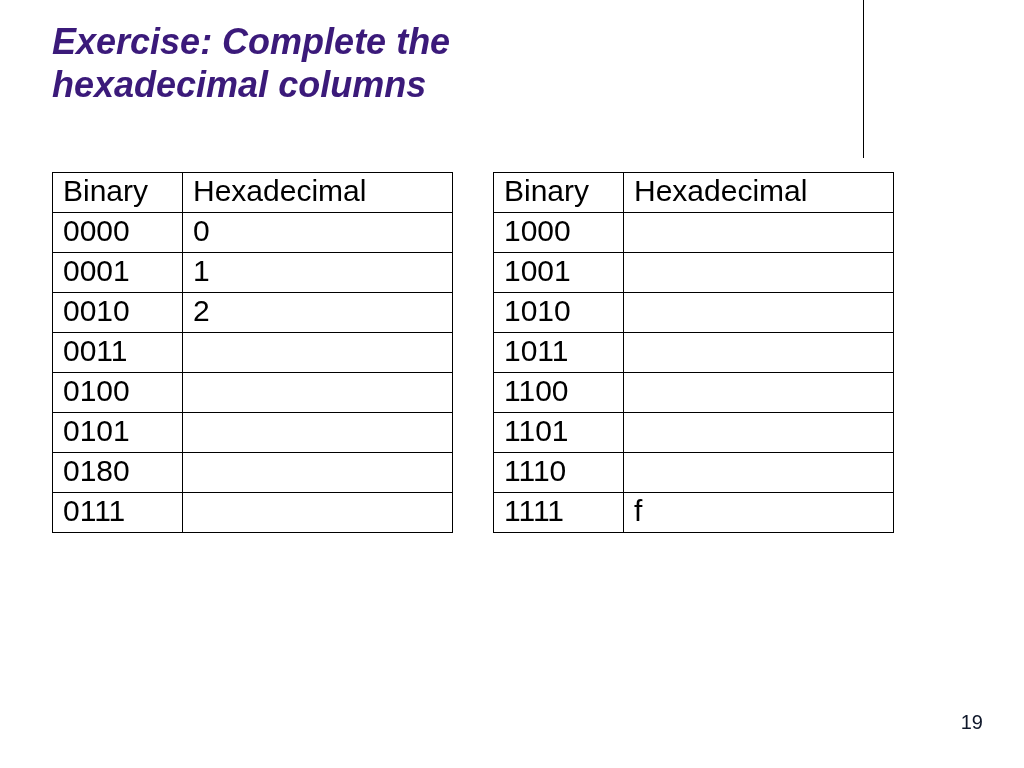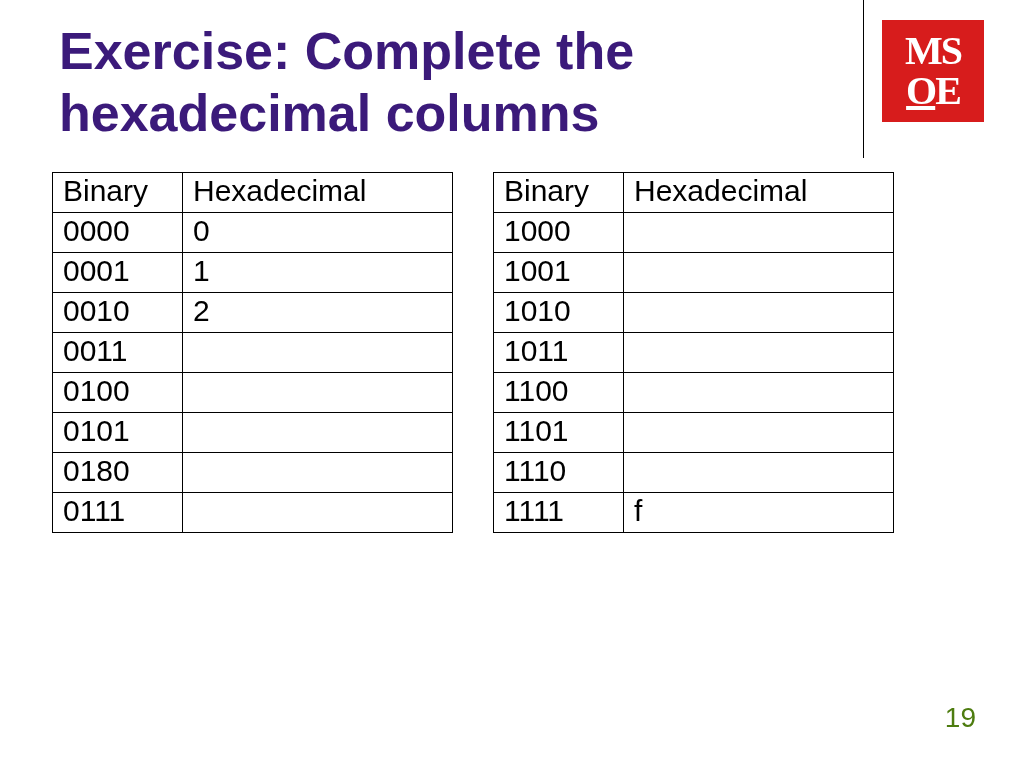--- a/index.html
+++ b/index.html
@@ -11,27 +11,28 @@
     font-family: Arial, Helvetica, sans-serif;
   }
   .slide {
     position: relative;
     width: 1024px;
     height: 768px;
     box-sizing: border-box;
   }
   .title {
     position: absolute;
-    left: 59px;
+    left: 52px;
     top: 20px;
-    font-size: 52px;
+    font-size: 36px;
     font-weight: bold;
     color: #3b1a7a; 
     line-height: 1.2;
     max-width: 700px;
+    font-style: italic;
   }
   .logo-divider {
     position: absolute;
     right: 160px;
     top: 0;
     width: 0;
     height: 158px;
     border-left: 1px solid #000;
   }
   .logo {
@@ -74,47 +75,38 @@
     padding: 0 10px 4px 10px;
     vertical-align: middle;
     height: 40px;
     box-sizing: border-box;
   }
   table.data .col-bin { width: 130px; }
   table.data .col-hex { width: 270px; }
 
   .page-number {
     position: absolute;
-    right: 48px;
+    right: 41px;
     bottom: 34px;
-    font-size: 28px;
-    color: #4d7c0f;
+    font-size: 20px;
+    color: #0f172a;
   }
 </style>
 </head>
 <body>
 
 <div class="slide">
 
   <div class="title">
     <span>Exercise: Complete the</span><br>
     <span>hexadecimal columns</span>
   </div>
 
   <div class="logo-divider"></div>
 
-  <div class="logo">
-    <div class="row">
-      <span>MS</span>
-    </div>
-    <div class="row">
-      <span class="underln">O</span>
-        <span>E</span>
-    </div>
-  </div>
 
   <div class="tables">
     <table class="data">
       <tbody>
           <tr>
         <td class="col-bin">Binary</td>
         <td class="col-hex">Hexadecimal</td>
       </tr>
       </tbody>
         <tbody>

